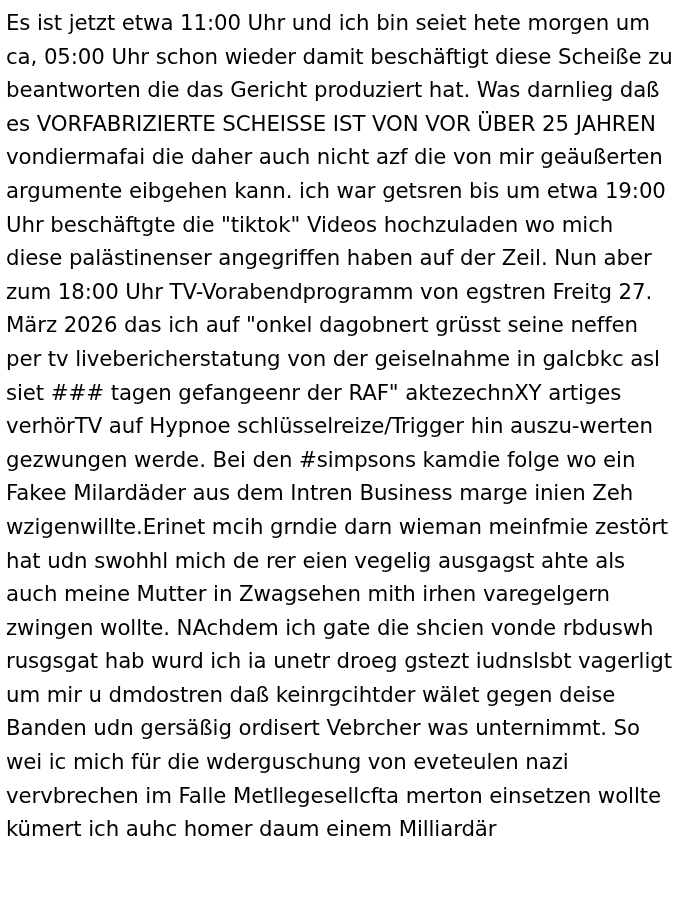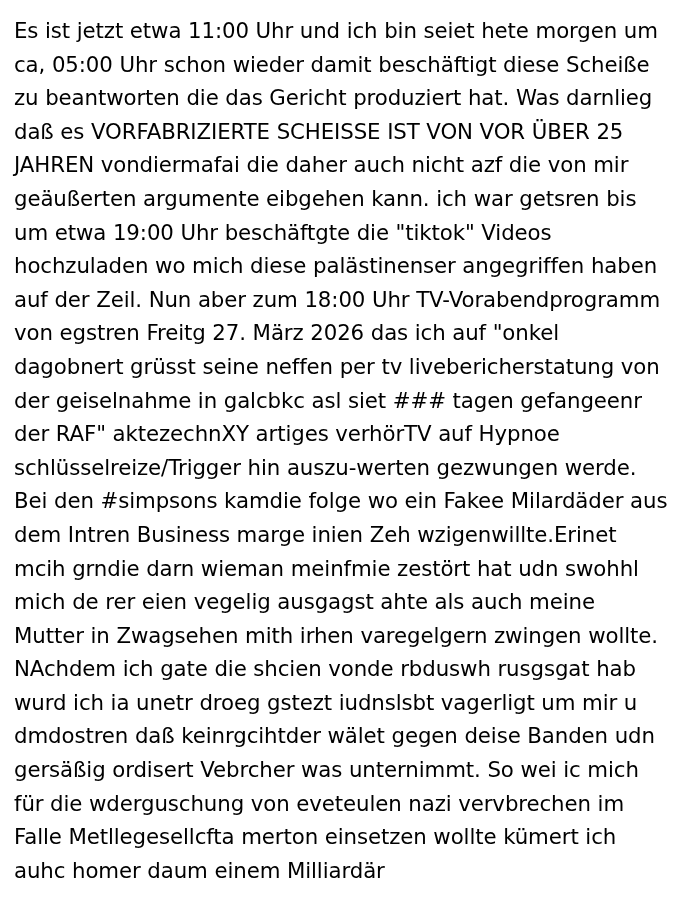--- a/index.html
+++ b/index.html
@@ -21,21 +21,21 @@
     background: #ffffff;
   }
   .doc-text {
     font-family: "DejaVu Sans", sans-serif;
     font-size: 21.3px;
     line-height: 33.6px;
     color: #000000;
     letter-spacing: -0.1px;
     white-space: pre-wrap;
     word-wrap: break-word;
-    margin: 8px;
+    margin: 0;
   }
 </style>
 </head>
 <body>
 
 <div id="document-page">
   <p class="doc-text">Es ist jetzt etwa 11:00 Uhr und ich bin seiet hete morgen um ca, 05:00 Uhr schon wieder damit beschäftigt diese Scheiße zu beantworten die das Gericht produziert hat. Was darnlieg daß es VORFABRIZIERTE SCHEISSE IST VON VOR ÜBER 25 JAHREN vondiermafai die daher auch nicht azf die von mir geäußerten argumente eibgehen kann. ich war getsren bis um etwa 19:00 Uhr beschäftgte die "tiktok" Videos hochzuladen wo mich diese palästinenser angegriffen haben auf der Zeil. Nun aber zum 18:00 Uhr TV-Vorabendprogramm von egstren Freitg 27. März 2026 das ich auf "onkel dagobnert grüsst seine neffen per tv livebericherstatung von der geiselnahme in galcbkc asl siet ### tagen gefangeenr der RAF" aktezechnXY artiges verhörTV auf Hypnoe schlüsselreize/Trigger hin auszu-werten gezwungen werde. Bei den #simpsons kamdie folge wo ein Fakee Milardäder aus dem Intren Business marge inien Zeh wzigenwillte.Erinet mcih grndie darn wieman meinfmie zestört hat udn swohhl mich de rer eien vegelig ausgagst ahte als auch meine Mutter in Zwagsehen mith irhen varegelgern zwingen wollte. NAchdem ich gate die shcien vonde rbduswh rusgsgat hab wurd ich ia unetr droeg gstezt iudnslsbt vagerligt um mir u dmdostren daß keinrgcihtder wälet gegen deise Banden udn gersäßig ordisert Vebrcher was unternimmt. So wei ic mich für die wderguschung von eveteulen nazi vervbrechen im Falle Metllegesellcfta merton einsetzen wollte kümert ich auhc homer daum einem Milliardär</p>
 </div>
 
 </body></html>

